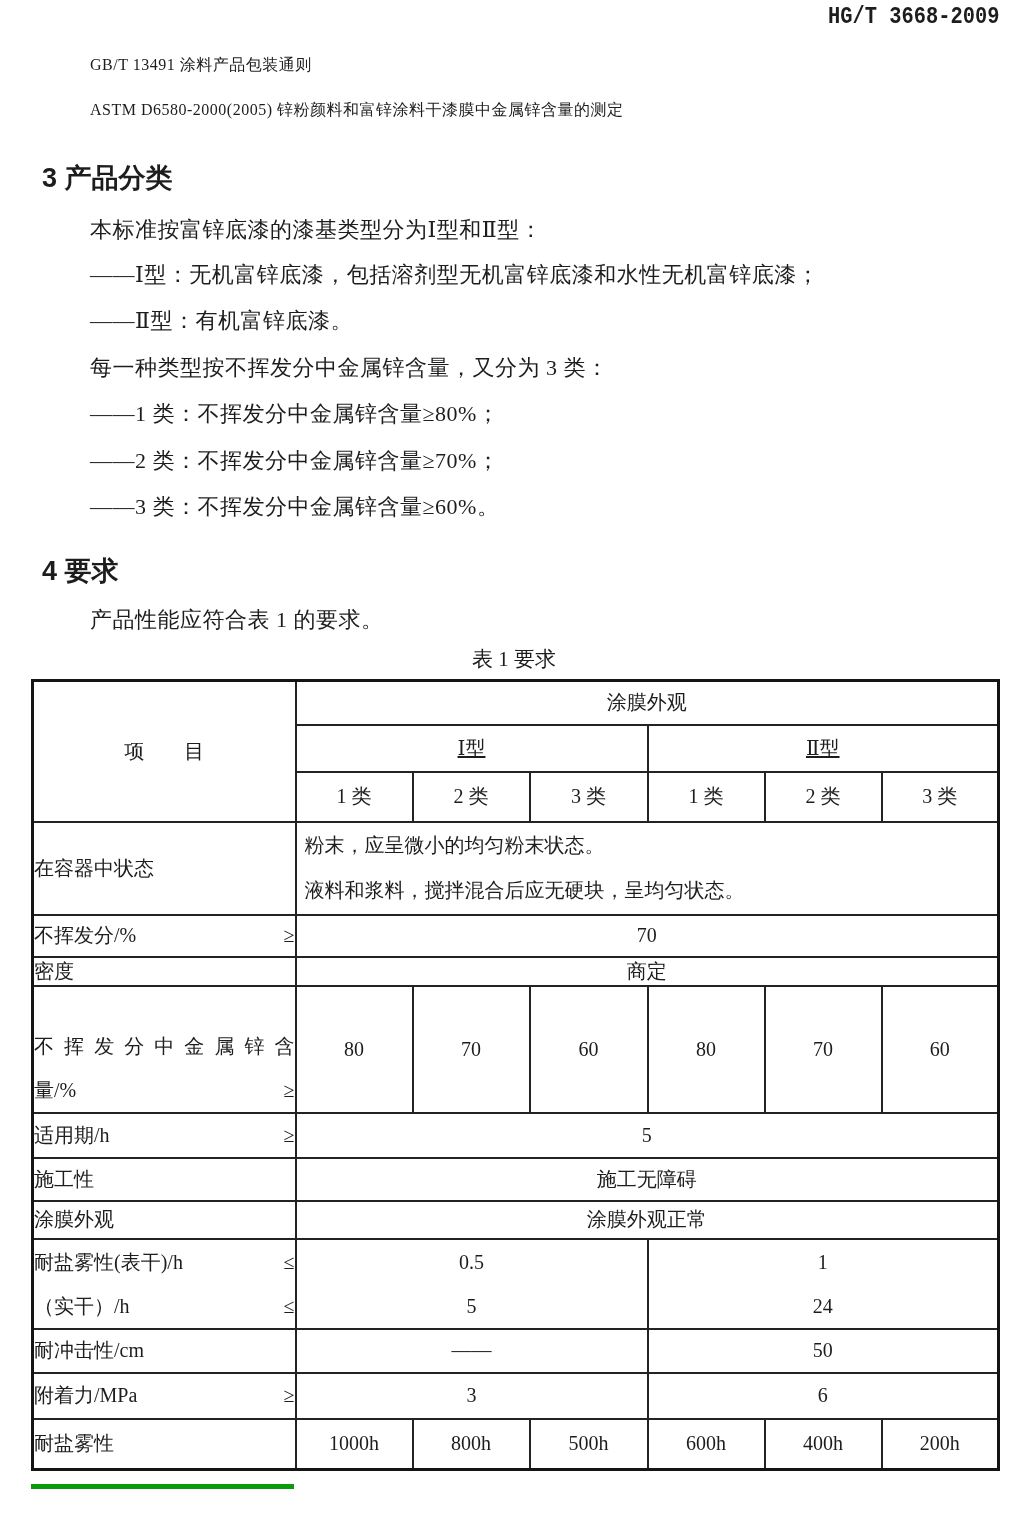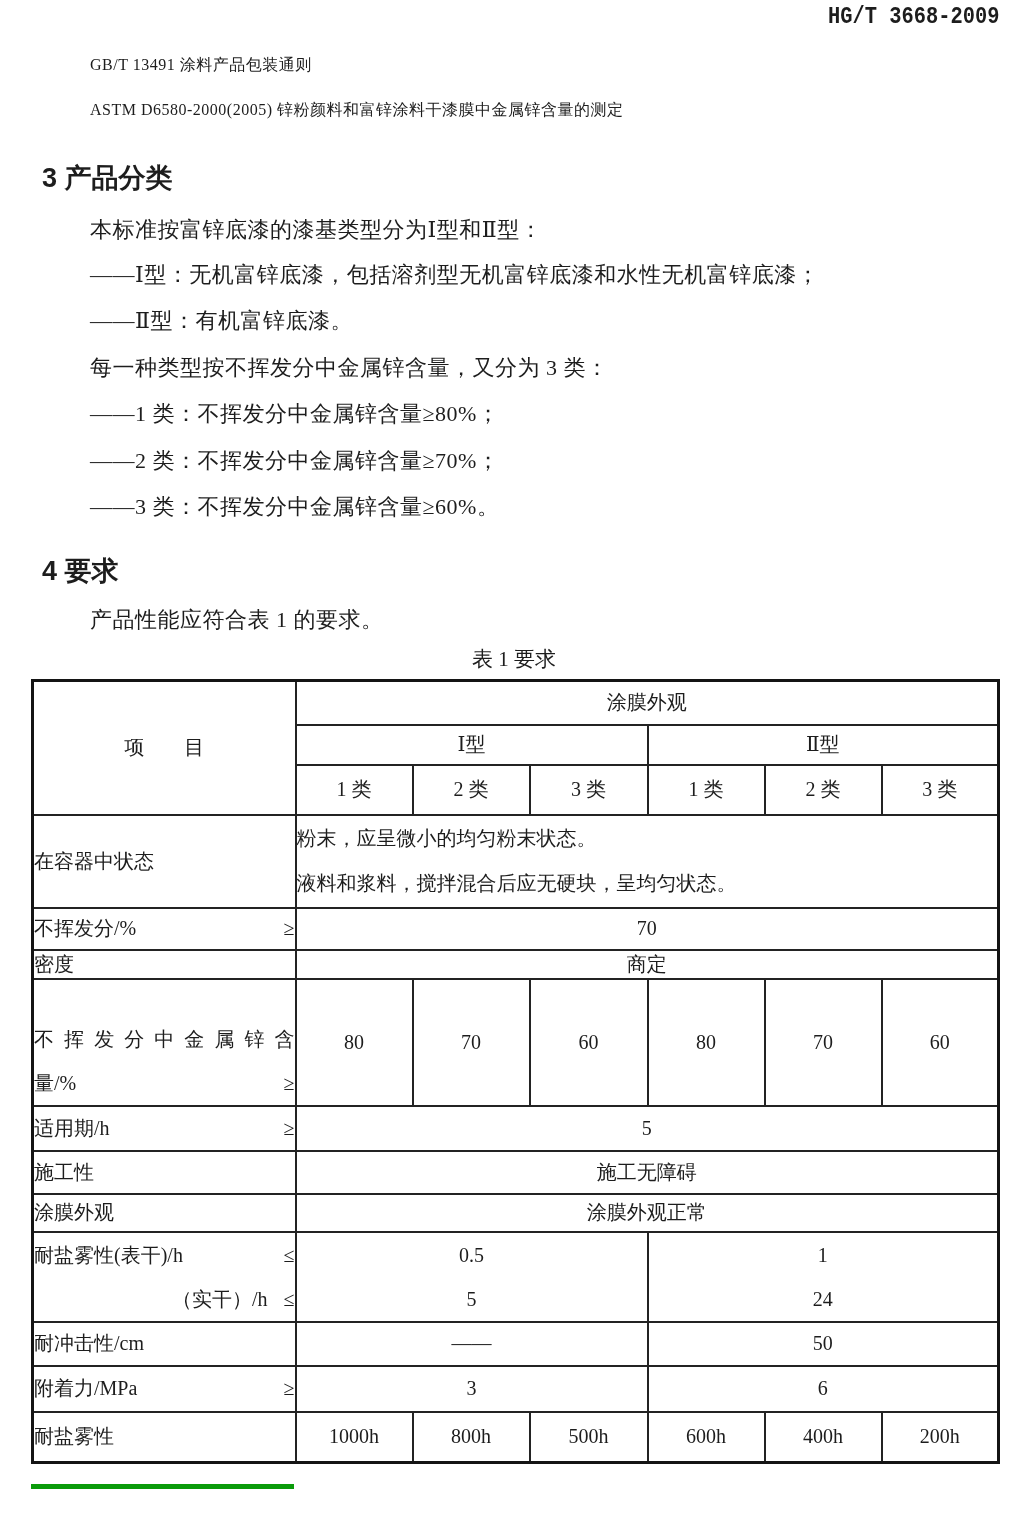--- a/index.html
+++ b/index.html
@@ -40,26 +40,26 @@
   }
   table.req td {
     border:2px solid #232323;
     vertical-align:middle;
     padding:0;
     overflow:hidden;
   }
   .c-center { text-align:center; }
   .c-label  { text-align:left; padding:0 12px 0 13px; }
   .c-left   { text-align:left; padding-left:18px; }
-  .c-left div { line-height:45px; }
+  .c-left div { line-height:45px;margin-left:8px; }
   .lf { display:flex; justify-content:space-between; align-items:center; }
-  .lf.end { justify-content:flex-end; gap:16px; }
+  .lf.end { gap:16px; }
   .just { text-align:justify; text-align-last:justify;margin-top:37px; }
   .two-line div { line-height:44px; }
-  .h-r1 { height:44px; } .h-r2 { height:40px; } .h-r3 { height:50px; }
+  .h-r1 { height:44px; } .h-r2 { height:47px;text-decoration:underline; } .h-r3 { height:50px; }
   .h-container { height:93px; } .h-nonvol { height:42px; } .h-density { height:28px; }
   .h-zinc { height:93px; } .h-potlife { height:45px; } .h-work { height:43px; }
   .h-film { height:38px; } .h-dry { height:90px; } .h-impact { height:44px; }
   .h-adhesion { height:46px; } .h-salt { height:51px; }
   .zinc-label div { line-height:44px; }
   .dry-label div { line-height:44px; }
   .green-underline {
     position:absolute; top:1484px; left:31px; width:263px; height:5px;
     background:#0a9b0a;
   }

